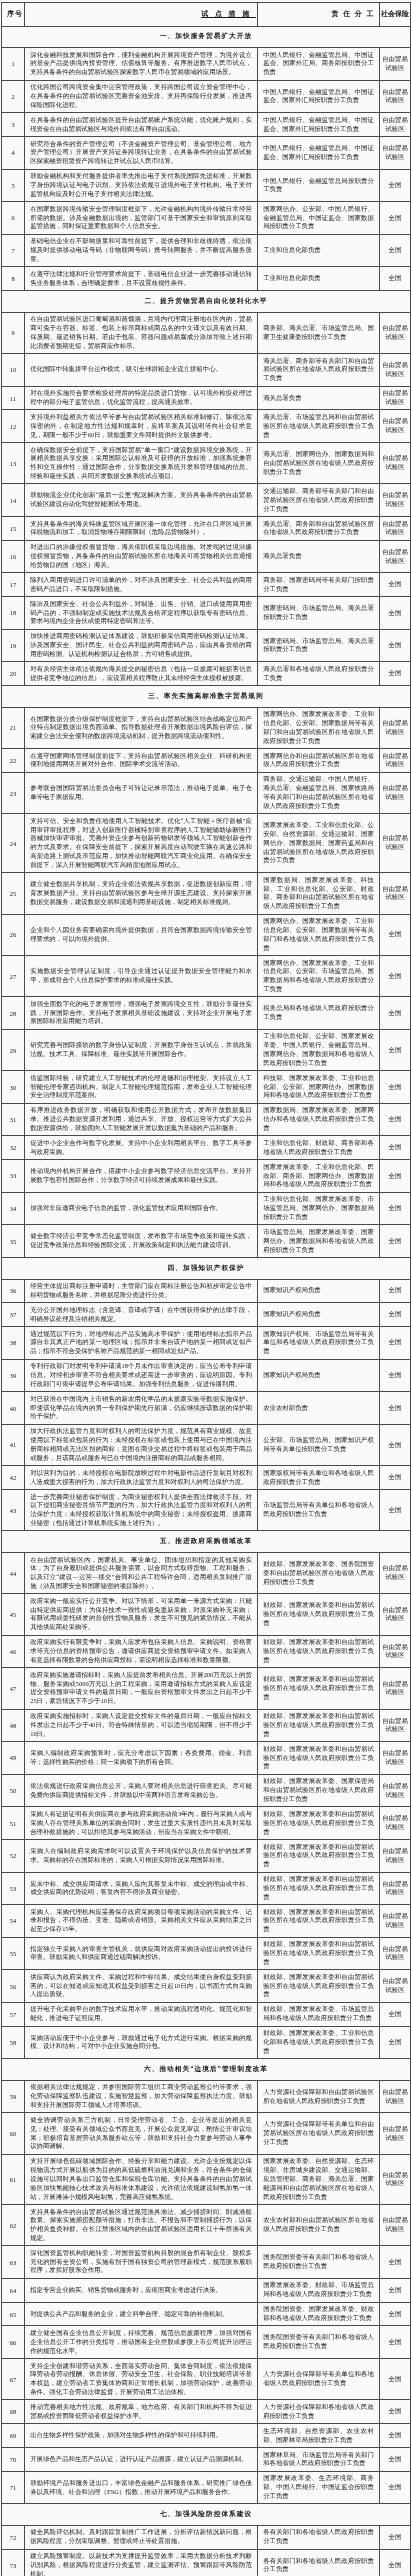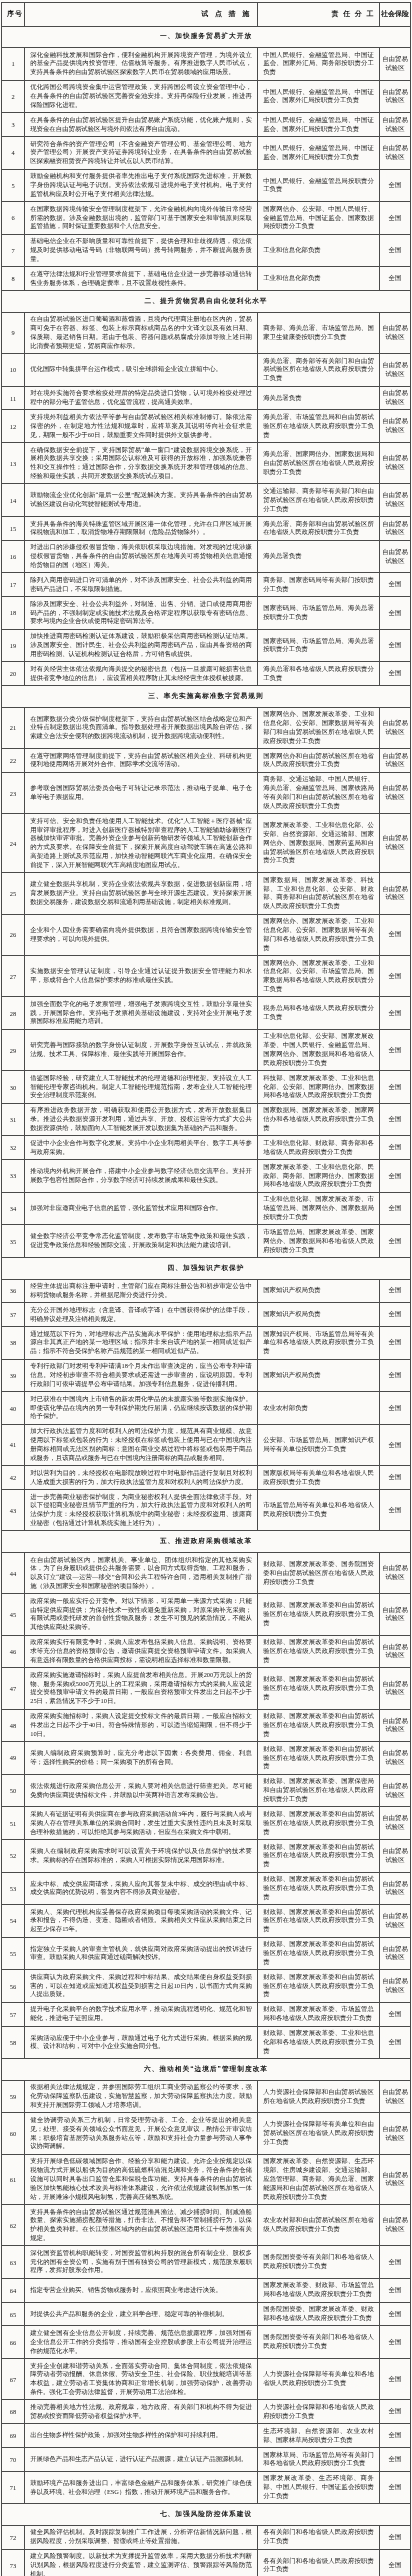--- a/index.html
+++ b/index.html
@@ -7,21 +7,21 @@
   .page{width:412px;background:#fbfaf8;padding:1.5px 0 3.1px 0;box-sizing:border-box;}
   table.doc{width:409px;margin:0 auto;border-collapse:collapse;table-layout:fixed;background:#fbfaf8;}
   table.doc,table.doc td,table.doc th{border:0.5px solid #4a4a4a;}
   table.doc{border:1px solid #3b3b3b;}
   th,td{vertical-align:middle;box-sizing:border-box;}
   col.c-no{width:23px;}
   col.c-measure{width:233px;}
   col.c-resp{width:122px;}
   col.c-scope{width:31px;}
   thead th{font-size:7px;font-weight:bold;text-align:right;height:24px;padding:1px;}
-  thead th.sp-wide{letter-spacing:6.7px;text-indent:6.7px;}
+  thead th.sp-wide{letter-spacing:6.7px;text-indent:6.7px;text-decoration:underline;}
   thead th.sp-mid{letter-spacing:4.6px;text-indent:4.6px;margin-top:38px;}
   thead th.sp-sm{letter-spacing:1px;text-indent:1px;}
   tr.section-row td{font-family:"Liberation Sans","DejaVu Sans",sans-serif;font-weight:bold;text-align:center;font-size:6.7px;height:21.6px;letter-spacing:1px;padding:1px;}
   td.no{ text-align:center;font-size:6.4px;padding:2.1px 1px;}
   td.measure{font-size:6.4px;line-height:8.8px;padding:2.6px 5.2px;text-align:justify;text-justify:inter-ideograph;}
   td.resp{font-size:6.4px;line-height:8.8px;padding:2.6px 5.2px;text-align:justify;text-justify:inter-ideograph;}
   td.scope{font-size:6.4px;line-height:8.8px;padding:2.1px 2.1px;text-align:center;}
 </style>
 </head>
 <body>

